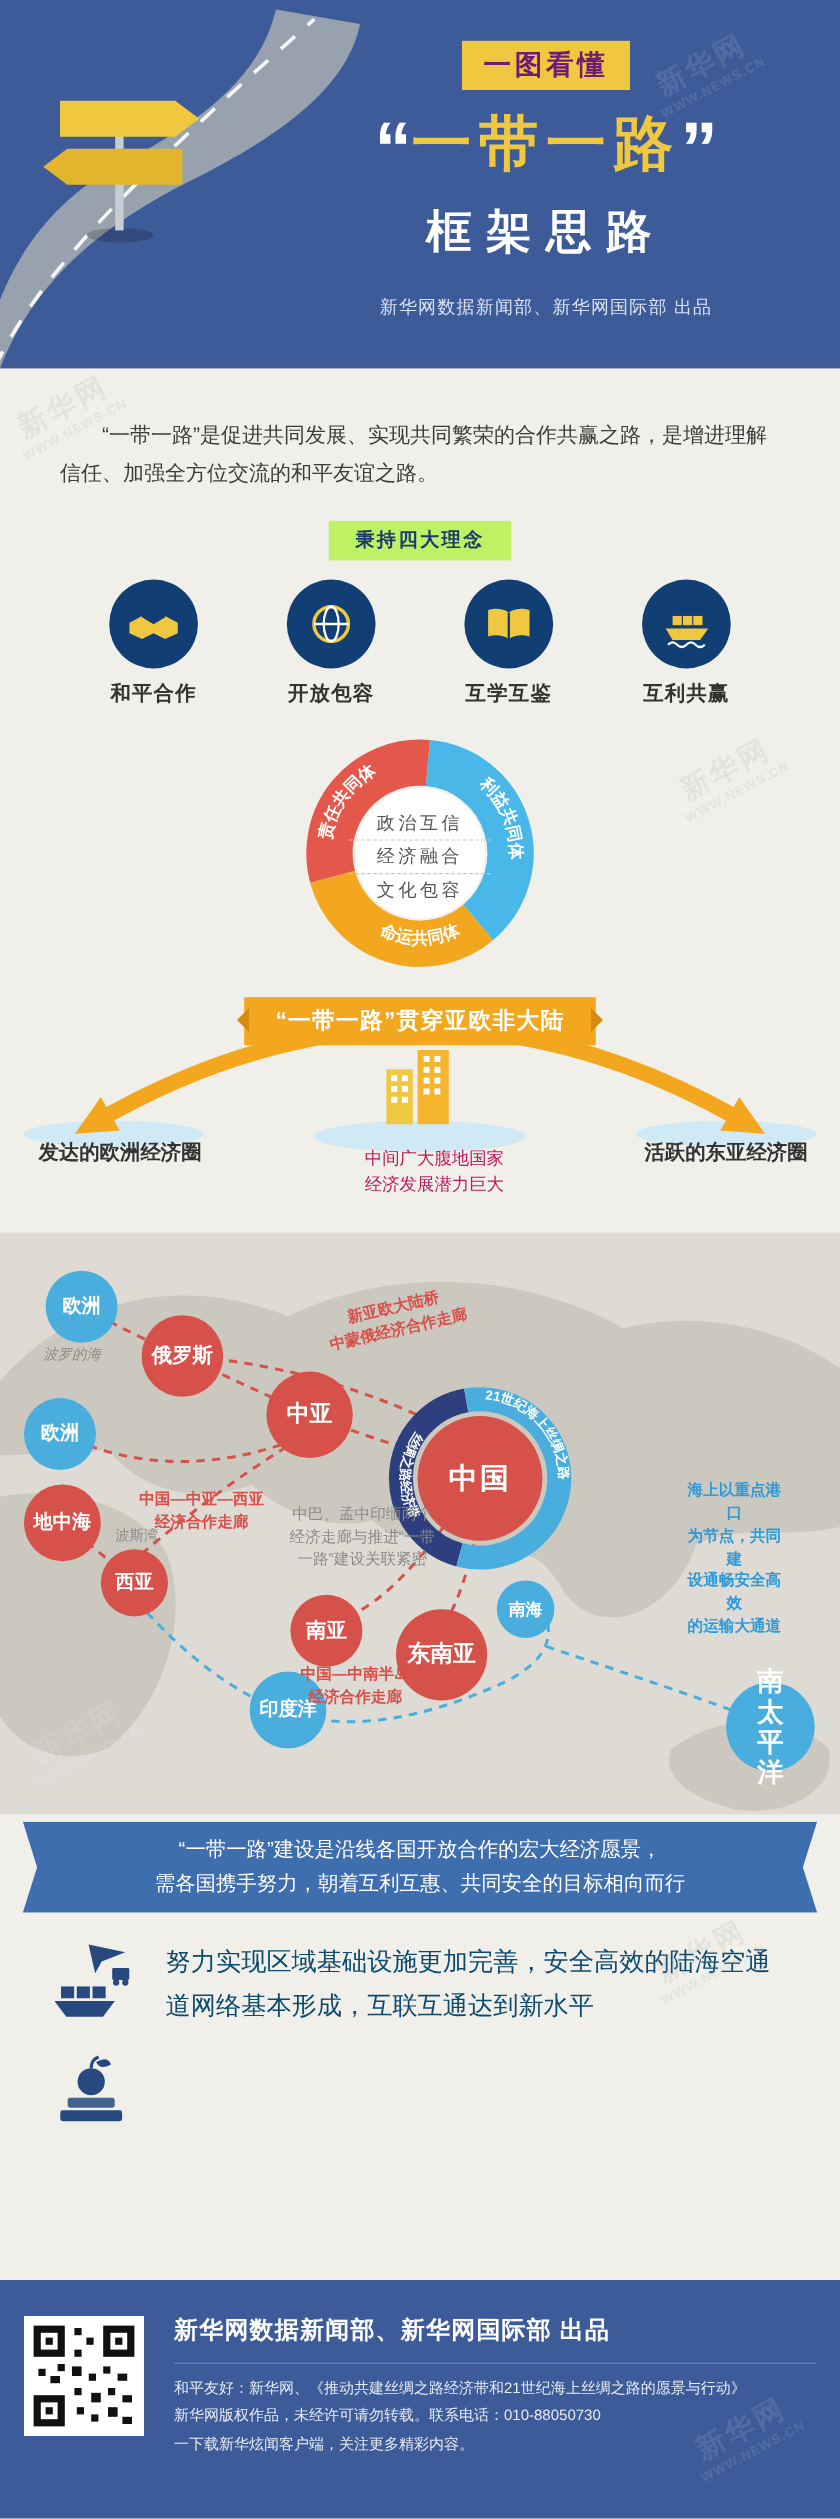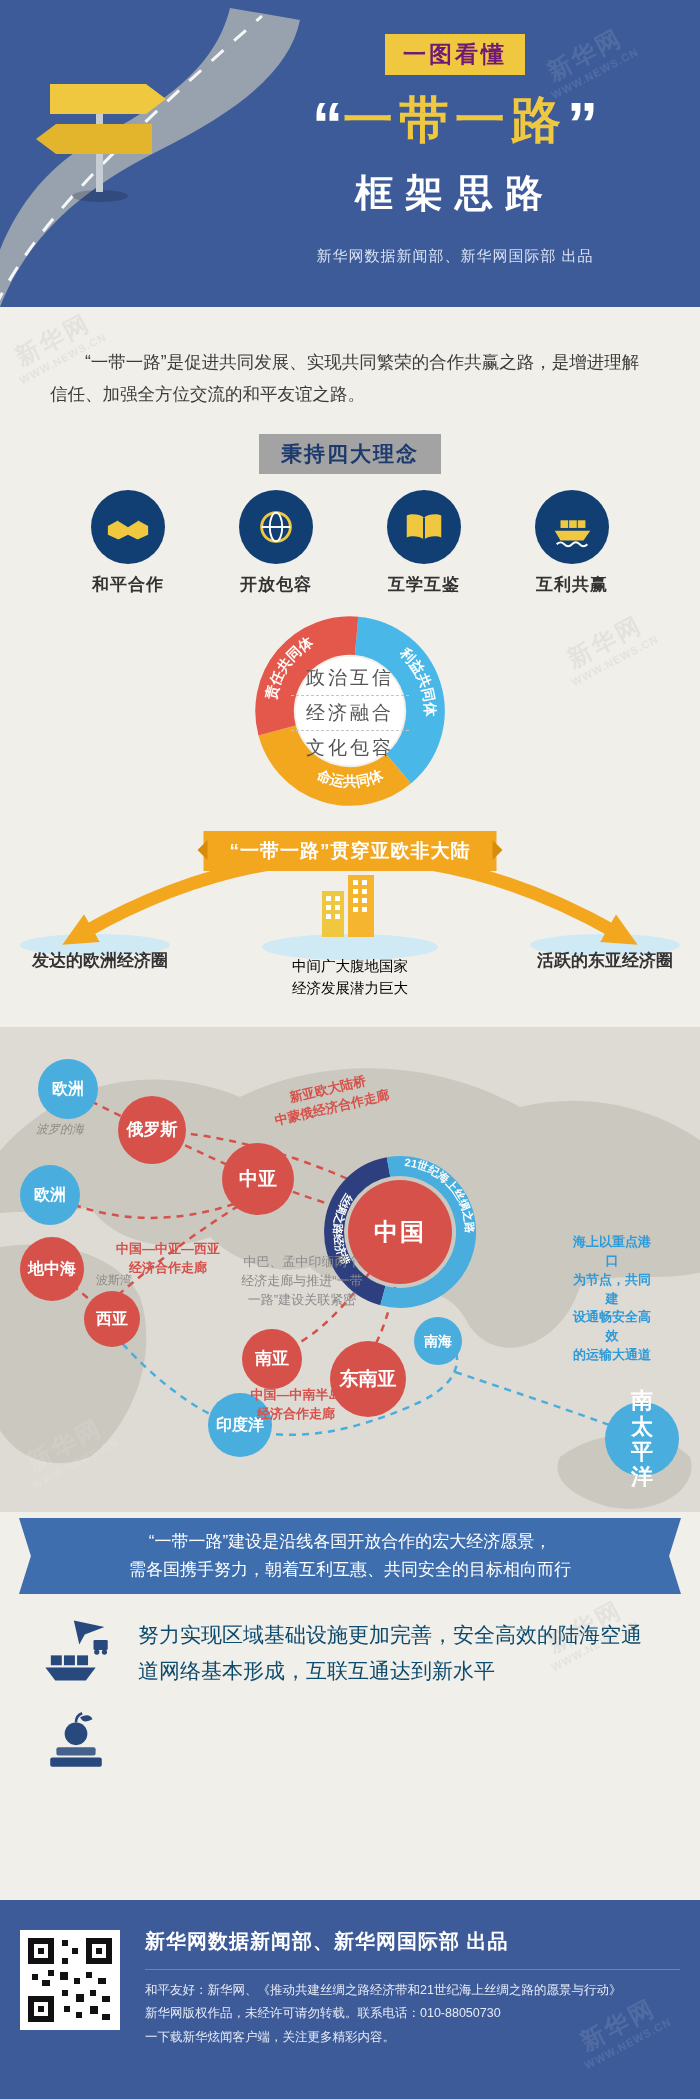--- a/index.html
+++ b/index.html
@@ -26,46 +26,46 @@
   .sub-title{margin-top:14px;color:#ffffff;font-size:38px;font-weight:bold;letter-spacing:12px;}
   .header-credit{margin-top:28px;color:#d9e2f4;font-size:15px;letter-spacing:1px;}
 
   
   .intro{height:125px;}
   .intro p{width:600px;margin:0 auto;padding-top:40px;font-size:17.5px;line-height:1.8;color:#3c3c3c;
            text-indent:2em;}
 
   
   .concepts{height:165px;text-align:center;}
-  .concept-badge{display:inline-block;margin-top:2px;background:#a3a3a3;color:#1d3a6e;font-size:21px;
+  .concept-badge{display:inline-block;margin-top:2px;background:#bef264;color:#1d3a6e;font-size:16px;
                  font-weight:bold;padding:6px 22px;letter-spacing:2px;}
   .concept-row{display:flex;justify-content:center;gap:48px;margin-top:16px;}
   .concept{width:100px;}
   .concept .cir{width:74px;height:74px;border-radius:50%;background:#123f73;margin:0 auto;
                 display:flex;align-items:center;justify-content:center;}
   .concept .lbl{margin-top:9px;font-size:17px;color:#333;font-weight:bold;letter-spacing:1px;}
 
   
   .ringsec{height:230px;}
   .ring-wrap{position:relative;width:228px;margin:0 auto;}
   .ring-center{position:absolute;left:50%;top:50%;transform:translate(-50%,-50%);width:118px;text-align:center;}
-  .ring-center div{font-size:19px;color:#555;letter-spacing:3px;padding:4px 0;}
+  .ring-center div{font-size:15px;color:#555;letter-spacing:3px;padding:4px 0;}
   .ring-center div + div{border-top:1px dashed #c9c5bc;}
 
   
   .corridor{height:200px;}
   .ribbon{position:absolute;left:50%;top:4px;transform:translateX(-50%);background:#f2a71f;color:#fff;
           font-size:19px;font-weight:bold;padding:7px 26px;letter-spacing:1px;z-index:3;white-space:nowrap;}
   .ribbon::before,.ribbon::after{content:"";position:absolute;top:9px;border:10px solid transparent;z-index:-1;}
   .ribbon::before{left:-16px;border-right-color:#d88c0e;}
   .ribbon::after{right:-16px;border-left-color:#d88c0e;}
   .arc-svg{position:absolute;left:0;top:10px;z-index:1;}
   .pool-label{position:absolute;top:122px;width:220px;text-align:center;font-size:17px;font-weight:bold;color:#333;z-index:2;}
   .pool-label.left{left:-10px;} .pool-label.right{left:495px;}
-  .hinter{position:absolute;left:240px;top:128px;width:220px;text-align:center;font-size:14.5px;color:#000000;
+  .hinter{position:absolute;left:252px;top:128px;width:220px;text-align:center;font-size:14.5px;color:#be185d;
           line-height:1.55;white-space:pre-line;z-index:2;}
   .buildings{position:absolute;left:318px;top:44px;z-index:2;}
 
   
   .map{height:485px;background:#dedbd5;overflow:hidden;}
   .map-svg{position:absolute;left:0;top:0;}
   .map-node{position:absolute;border-radius:50%;color:#fff;font-weight:bold;display:flex;align-items:center;
             justify-content:center;text-align:center;line-height:1.15;z-index:3;}
   .nred{background:#d6514a;} .nblue{background:#49aede;}
   .n-eu1{left:38px;top:32px;width:60px;height:60px;font-size:16px;}

